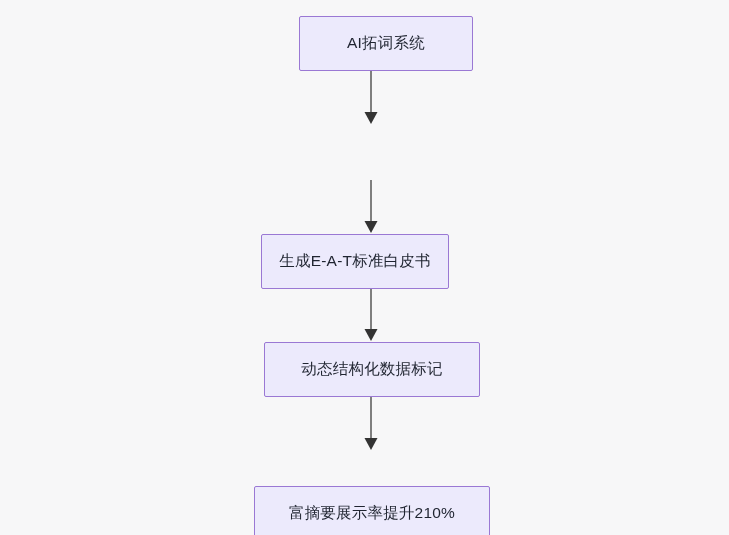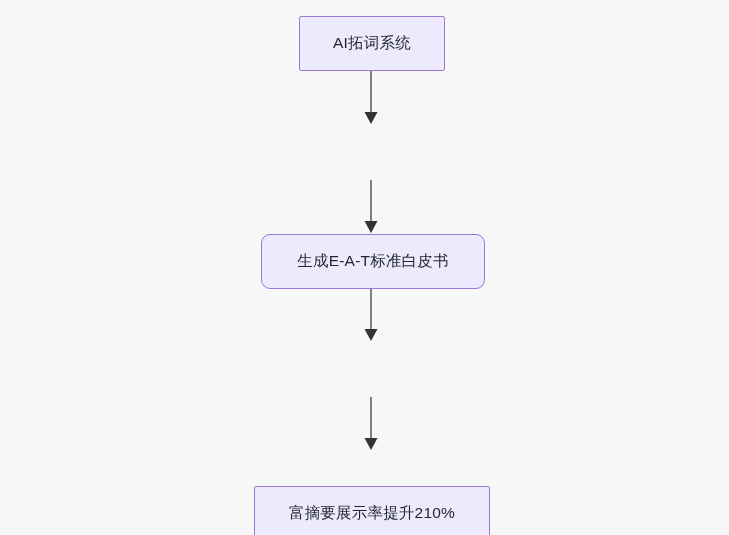--- a/index.html
+++ b/index.html
@@ -77,27 +77,30 @@
     </svg>
   </div>
 
   <div class="edge" style="left:356px; top:397px; width:30px; height:54px;">
     <svg width="30" height="54" viewBox="0 0 30 54" xmlns="http://www.w3.org/2000/svg">
       <line x1="15" y1="0" x2="15" y2="45" stroke="#7f7f7f" stroke-width="2"></line>
       <polygon points="15,53 8.5,41 21.5,41" fill="#333333"></polygon>
     </svg>
   </div>
 
-  <div class="node" style="left:299px; top:16px; width:146px; height:55px;">
+  <div class="node" style="left:299px; top:16px; width:174px; height:55px;">
     <span class="node-label">AI拓词系统</span>
   </div>
 
 
-  <div class="node" style="left:261px; top:234px; width:224px; height:55px;border-radius:9px;">
+  <div class="node" style="left:261px; top:234px; width:188px; height:55px;">
     <span class="node-label">生成E-A-T标准白皮书</span>
   </div>
 
+  <div class="node" style="left:264px; top:342px; width:216px; height:55px;">
+    <span class="node-label">动态结构化数据标记</span>
+  </div>
 
   <div class="node" style="left:254px; top:451px; width:236px; height:55px;margin-top:35px;">
     <span class="node-label">富摘要展示率提升210%</span>
   </div>
 
 </div>
 
 </body></html>

